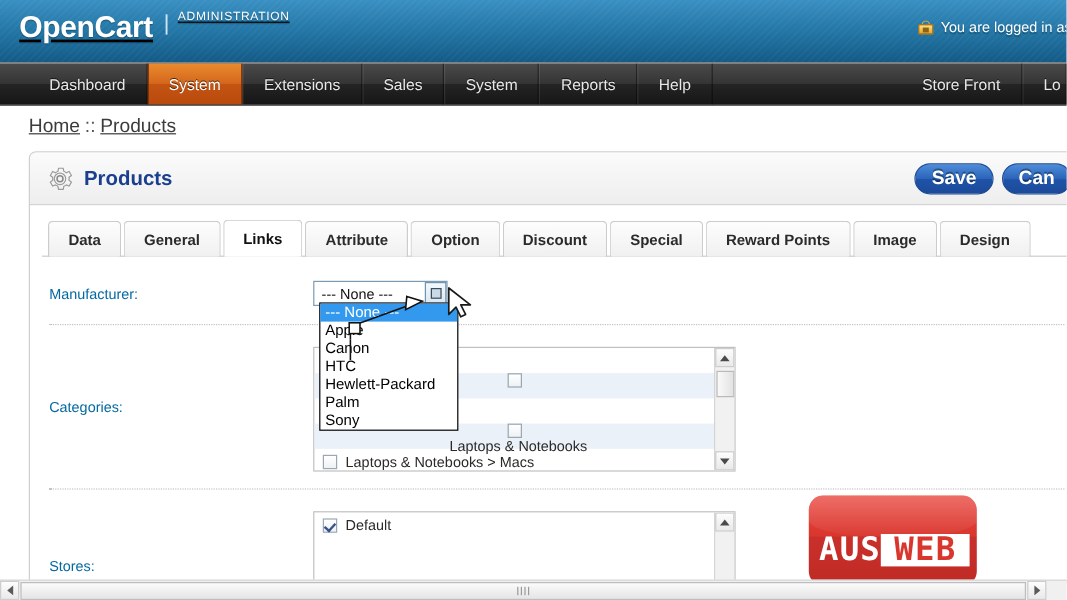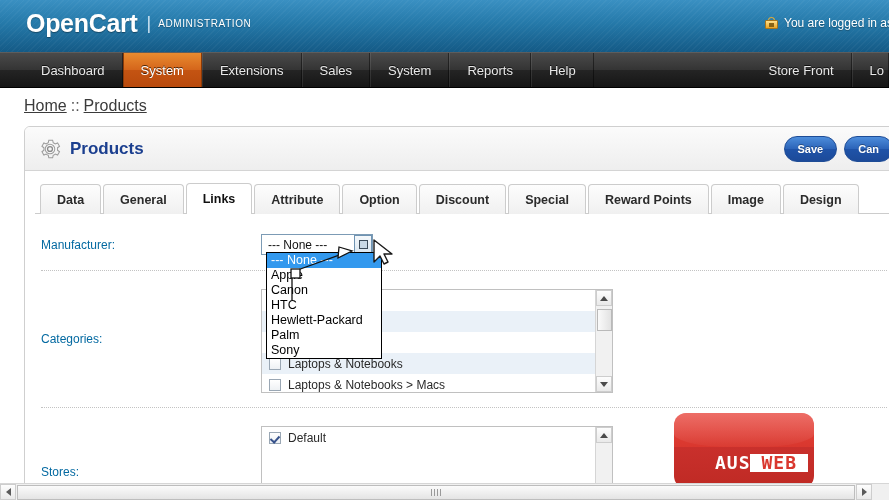--- a/index.html
+++ b/index.html
@@ -33,22 +33,22 @@
     position: absolute; inset: 0;
     background-image: repeating-linear-gradient(
       -45deg,
       rgba(255,255,255,0.035) 0px,
       rgba(255,255,255,0.035) 1px,
       rgba(0,0,0,0) 1px,
       rgba(0,0,0,0) 4px);
   }
   .logo-wrap {
     position: absolute;
-    left: 26px; top: 9px;
-    display: flex; align-items: center;
+    left: 16px; top: 9px;
+    display: flex; align-items: flex-start; text-decoration: underline;
   }
   .logo-main {
     font-size: 25px;
     font-weight: bold;
     color: #ffffff;
     letter-spacing: -0.3px;
     text-shadow: 0 1px 1px rgba(0,0,0,0.35);
   }
   .logo-sep {
     color: #cfe4f2;
@@ -178,21 +178,21 @@
     display: flex; gap: 7px;
   }
   .btn {
     min-width: 52px;
     height: 26px;
     padding: 0 13px;
     border: 1px solid #1e4c96;
     border-radius: 13px;
     background: linear-gradient(to bottom, #4d8ddb 0%, #2b63b8 50%, #1f53a8 51%, #1c4a99 100%);
     color: #ffffff;
-    font-size: 11px;
+    font-size: 16px;
     font-weight: bold;
     display: flex; align-items: center; justify-content: center;
     text-shadow: 0 -1px 0 rgba(0,0,0,0.35);
     cursor: pointer;
     white-space: nowrap;
   }
 
   
   .tabs {
     position: relative;
@@ -308,21 +308,21 @@
   }
   .lb-rows { position: absolute; inset: 0 17px 0 0; }
   .lb-row {
     height: 21px;
     display: flex; align-items: center;
     padding-left: 7px;
     font-size: 12px;
     color: #2a2a2a;
     white-space: nowrap;
   }
-  .lb-row.odd { background: #eaf1f8; }
+  .lb-row.odd { background: #eaf1f8; flex-direction: column; }
   .cb {
     width: 12px; height: 12px;
     border: 1px solid #9aa7b4;
     background: linear-gradient(to bottom, #ffffff, #eef1f4);
     margin-right: 7px;
     flex: 0 0 auto;
     position: relative;
   }
   .cb.checked::after {
     content: "";
@@ -383,21 +383,21 @@
   .ausweb-gloss {
     position: absolute; left: 0; top: 0;
     width: 140px; height: 34px;
     background: linear-gradient(to bottom, rgba(255,255,255,0.22), rgba(255,255,255,0.02));
     border-radius: 12px 12px 40% 40%;
   }
   .ausweb-text {
     position: absolute;
     right: 6px; bottom: 16px;
     font-family: "DejaVu Sans Mono", monospace;
-    font-size: 18px;
+    font-size: 27px;
     font-weight: bold;
     letter-spacing: 1px;
     line-height: 1;
     display: flex;
   }
   .aw-a { color: #ffffff; }
   .aw-b { color: #d9372e; background: #ffffff; padding: 0 11px; }
 
   
   .hscroll {

